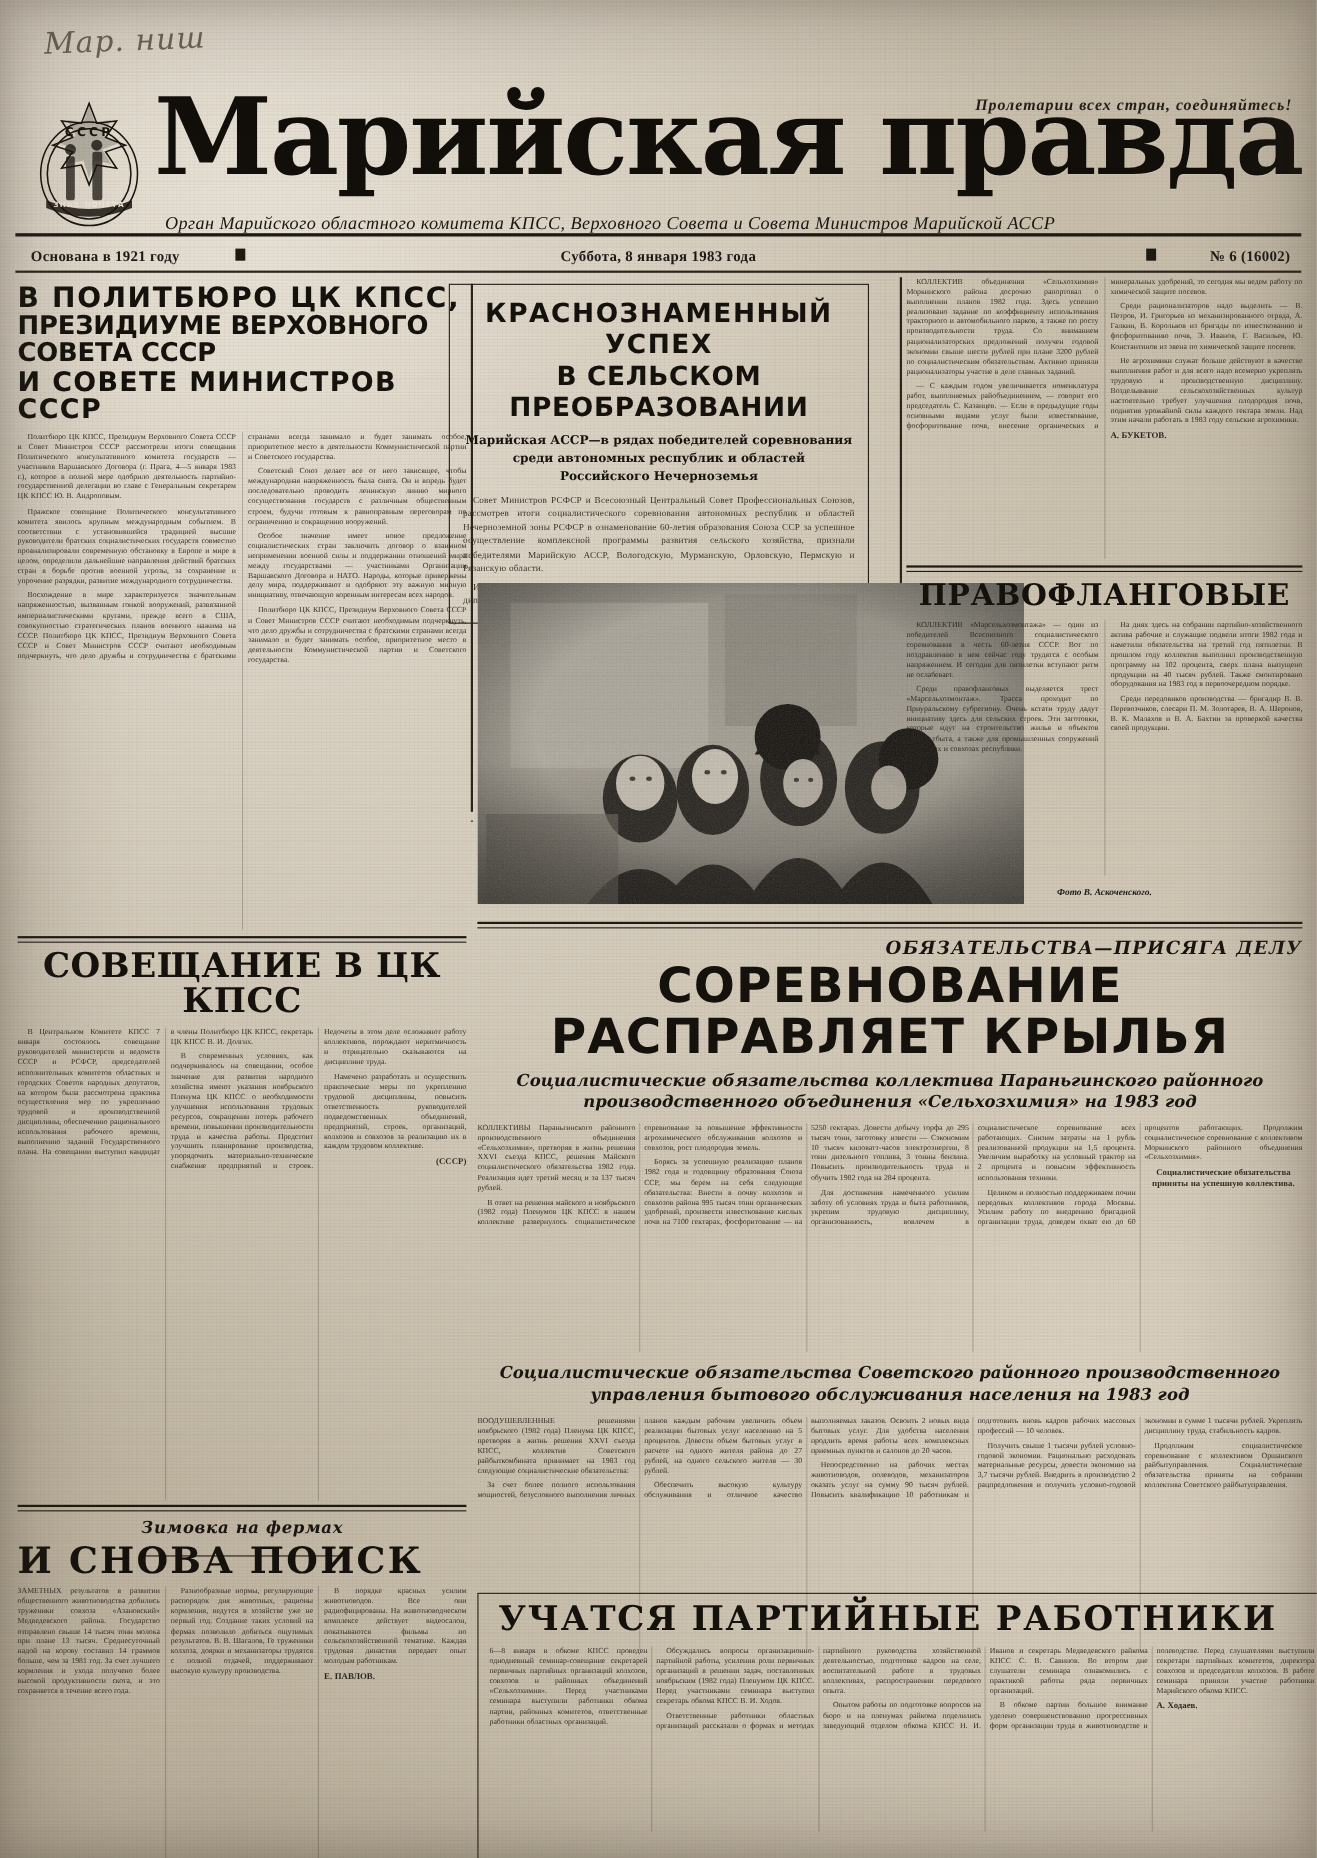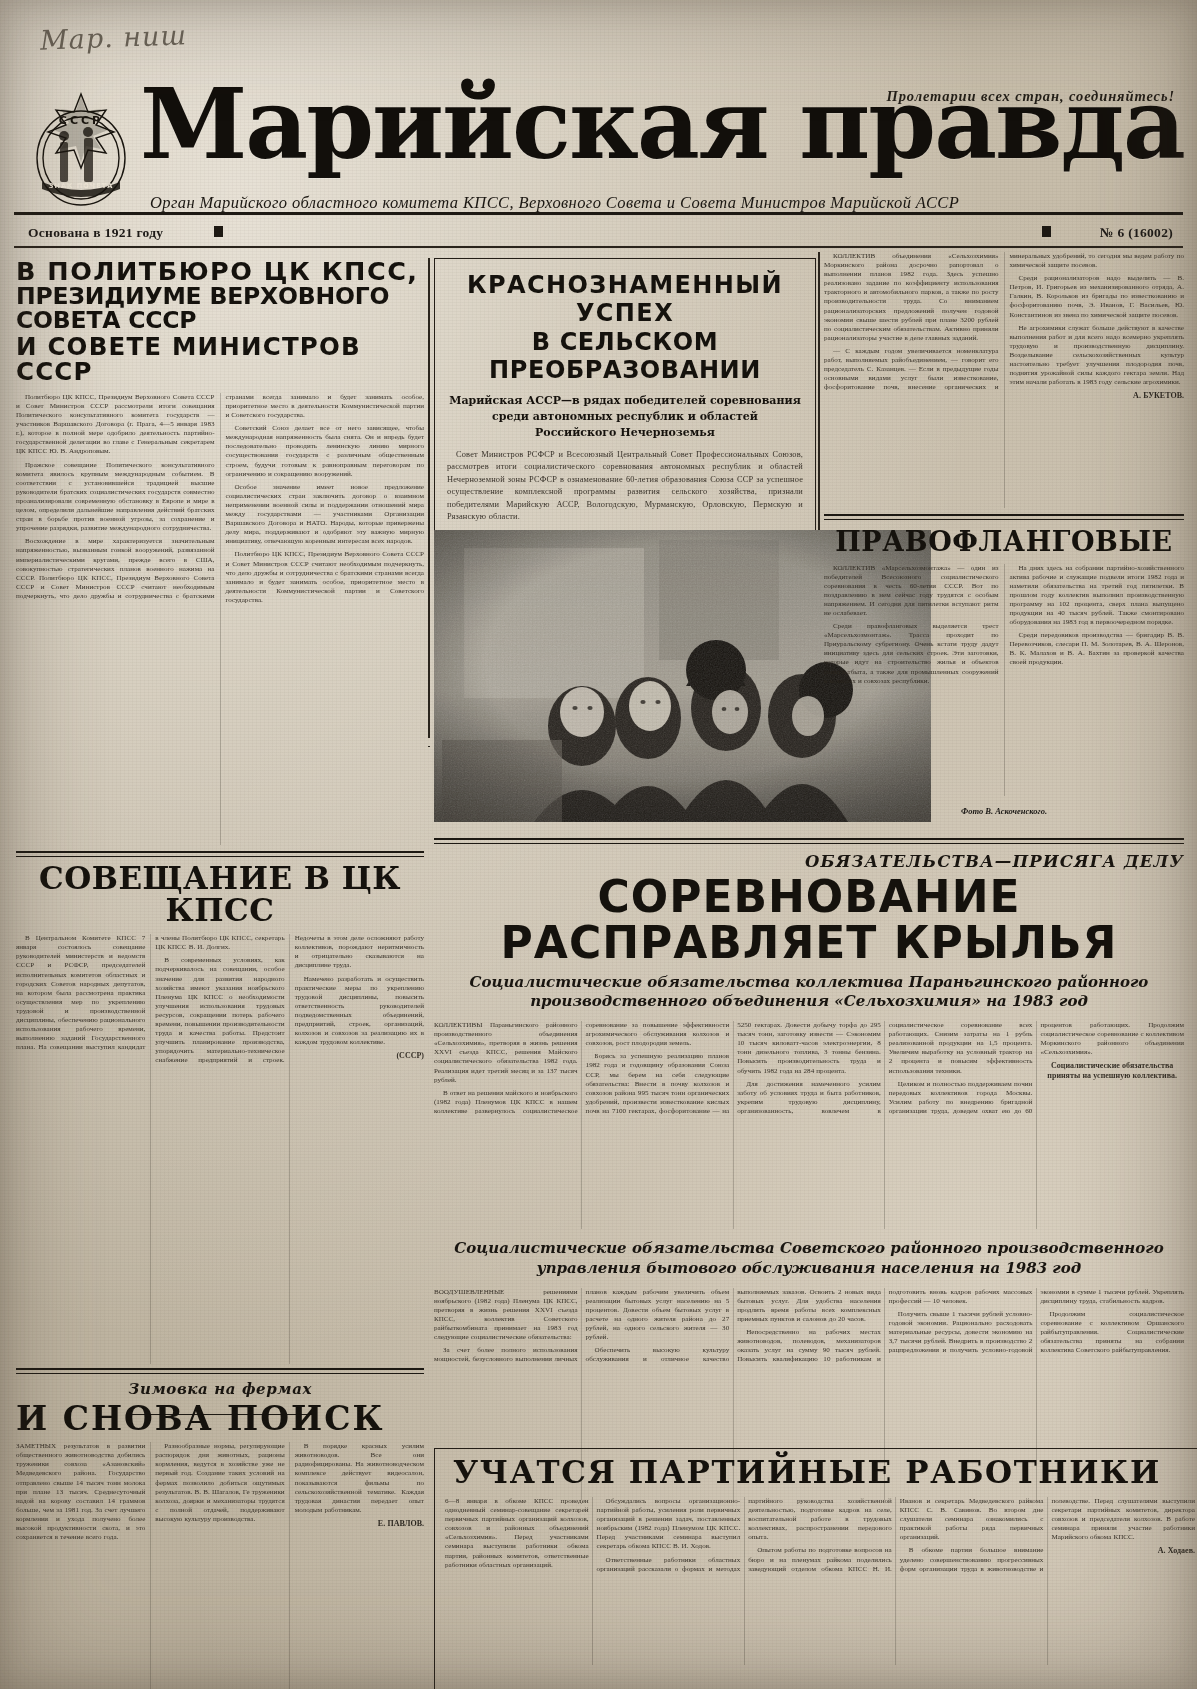--- a/index.html
+++ b/index.html
@@ -72,41 +72,41 @@
     position:absolute;left:14px;right:14px;top:222px;height:26px;
     font-size:13.5px;font-weight:700;letter-spacing:.3px;
   }
   .infobar .left{position:absolute;left:14px;top:3px;}
   .infobar .center{position:absolute;left:0;right:0;text-align:center;top:3px;}
   .infobar .right{position:absolute;right:10px;top:3px;}
   .sqr{display:inline-block;width:9px;height:11px;background:#1d1913;vertical-align:-1px;margin:0 14px;}
 
   
   .col-left{position:absolute;left:16px;top:258px;width:408px;}
-  .col-mid{position:absolute;left:434px;top:258px;width:382px;}
+  .col-mid{position:absolute;left:408px;top:258px;width:382px;}
   .col-right{position:absolute;left:824px;top:252px;width:360px;}
 
   .vrule{position:absolute;width:1.5px;background:#2b251d;}
 
   
   .hl-blk{
     font-family:"DejaVu Sans", sans-serif;
     font-weight:700;color:#15120d;
     line-height:1.02;
   }
   .txt{
     font-family:"Liberation Serif", serif;
     font-size:7.1px;line-height:9.1px;
     text-align:justify;color:#2b251d;
     hyphens:auto;word-spacing:.3px;
     opacity:.92;
   }
   .txt p{margin:0 0 4px 0;text-indent:9px;}
   .txt .noind{text-indent:0;}
-  .byline{font-weight:700;text-align:right;font-size:8px;margin-top:3px;color:#1d1913;}
+  .byline{font-weight:700;font-size:8px;margin-top:3px;color:#1d1913;}
   .tass{text-align:right;font-size:8px;font-weight:700;margin-top:4px;}
 
   .two{column-count:2;column-gap:11px;}
   .three{column-count:3;column-gap:10px;}
   .five{column-count:5;column-gap:8px;}
   .colrule{column-rule:.5px solid rgba(40,34,26,.25);}
 
   
   .boxed{border:1.5px solid #241e17;padding:8px 10px;}
   .dblrule{border-top:2.5px solid #1d1913;border-bottom:1px solid #1d1913;height:3px;}
@@ -165,20 +165,21 @@
     <div class="paper-title">Марийская правда</div>
     <div class="subtitle">Орган Марийского областного комитета КПСС, Верховного Совета и Совета Министров Марийской АССР</div>
   </div>
 
   <div class="rule-thick" style="top:212px"></div>
   <div class="rule-thin" style="top:246px"></div>
 
   <div class="infobar">
     <span class="left">Основана в 1921 году</span>
     <span class="left" style="left:186px;top:2px"><i class="sqr"></i></span>
+    <span class="center">Суббота, 8 января 1983 года</span>
     <span class="right" style="right:118px;top:2px"><i class="sqr"></i></span>
     <span class="right">№ 6 (16002)</span>
   </div>
 
   <div class="vrule" style="left:428px;top:258px;height:480px;"></div>
   <div class="vrule" style="left:818px;top:252px;height:486px;"></div>
   <div class="vrule" style="left:428px;top:746px;height:1px;"></div>
 
   <div class="col-left">
 

